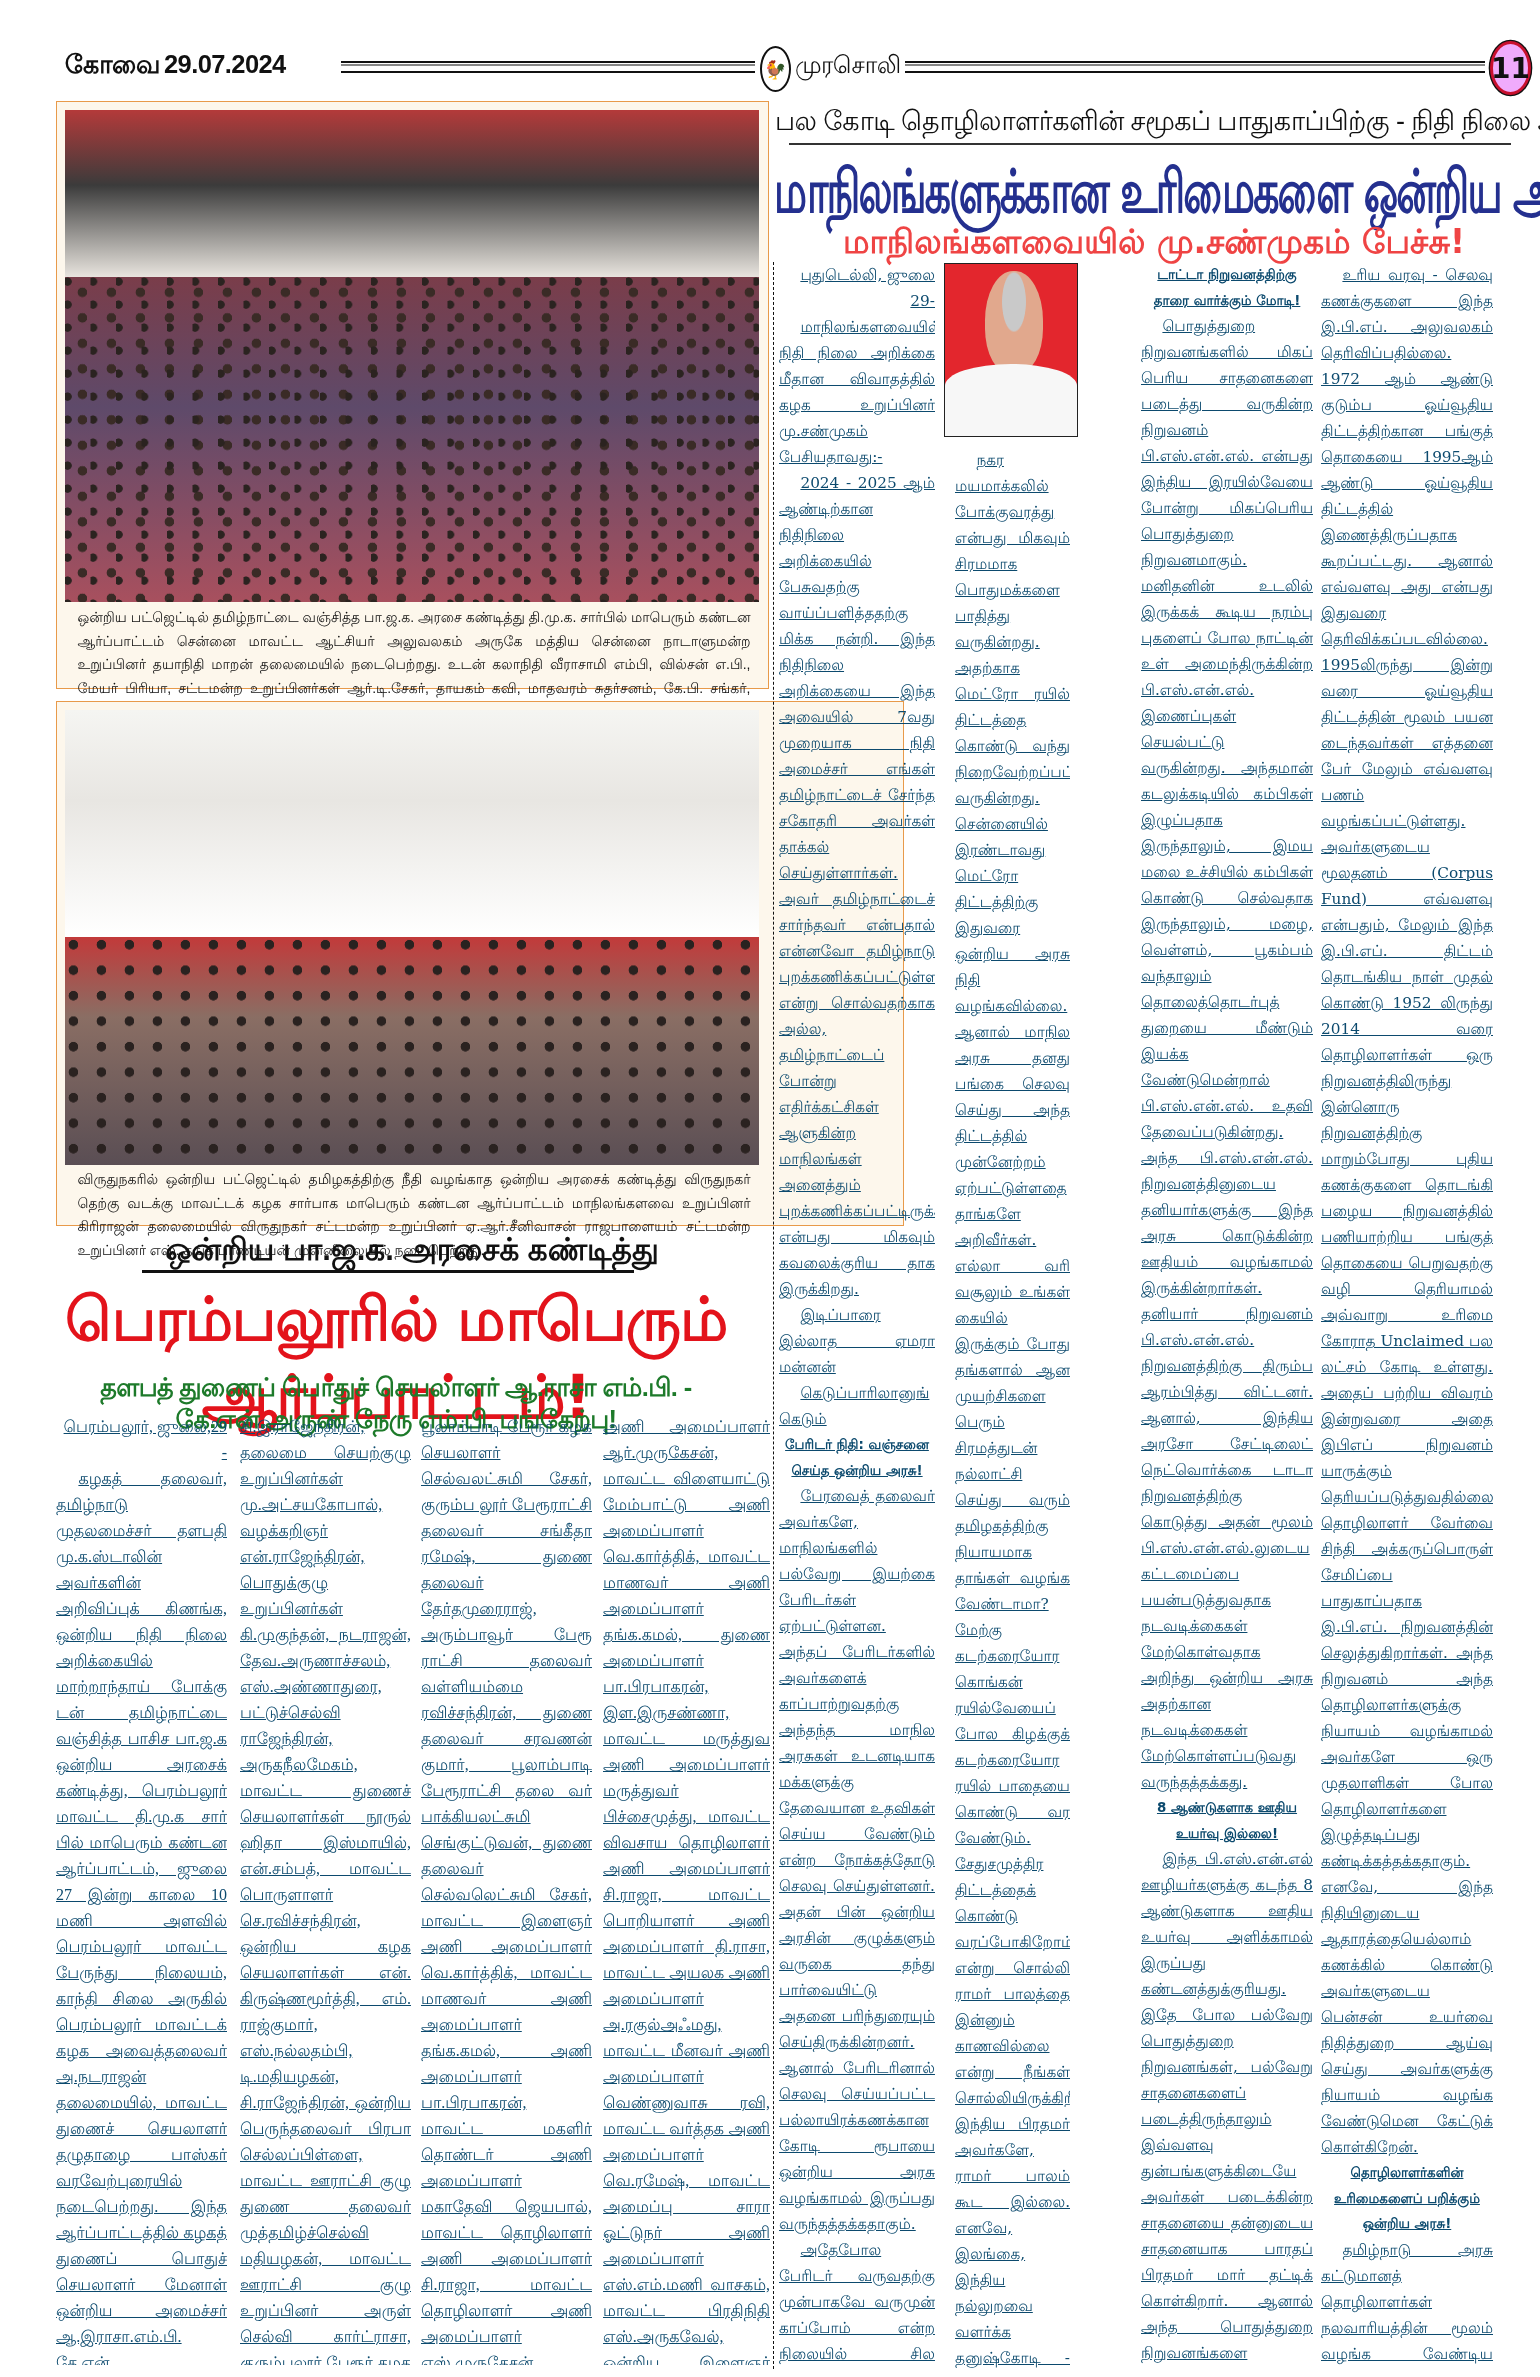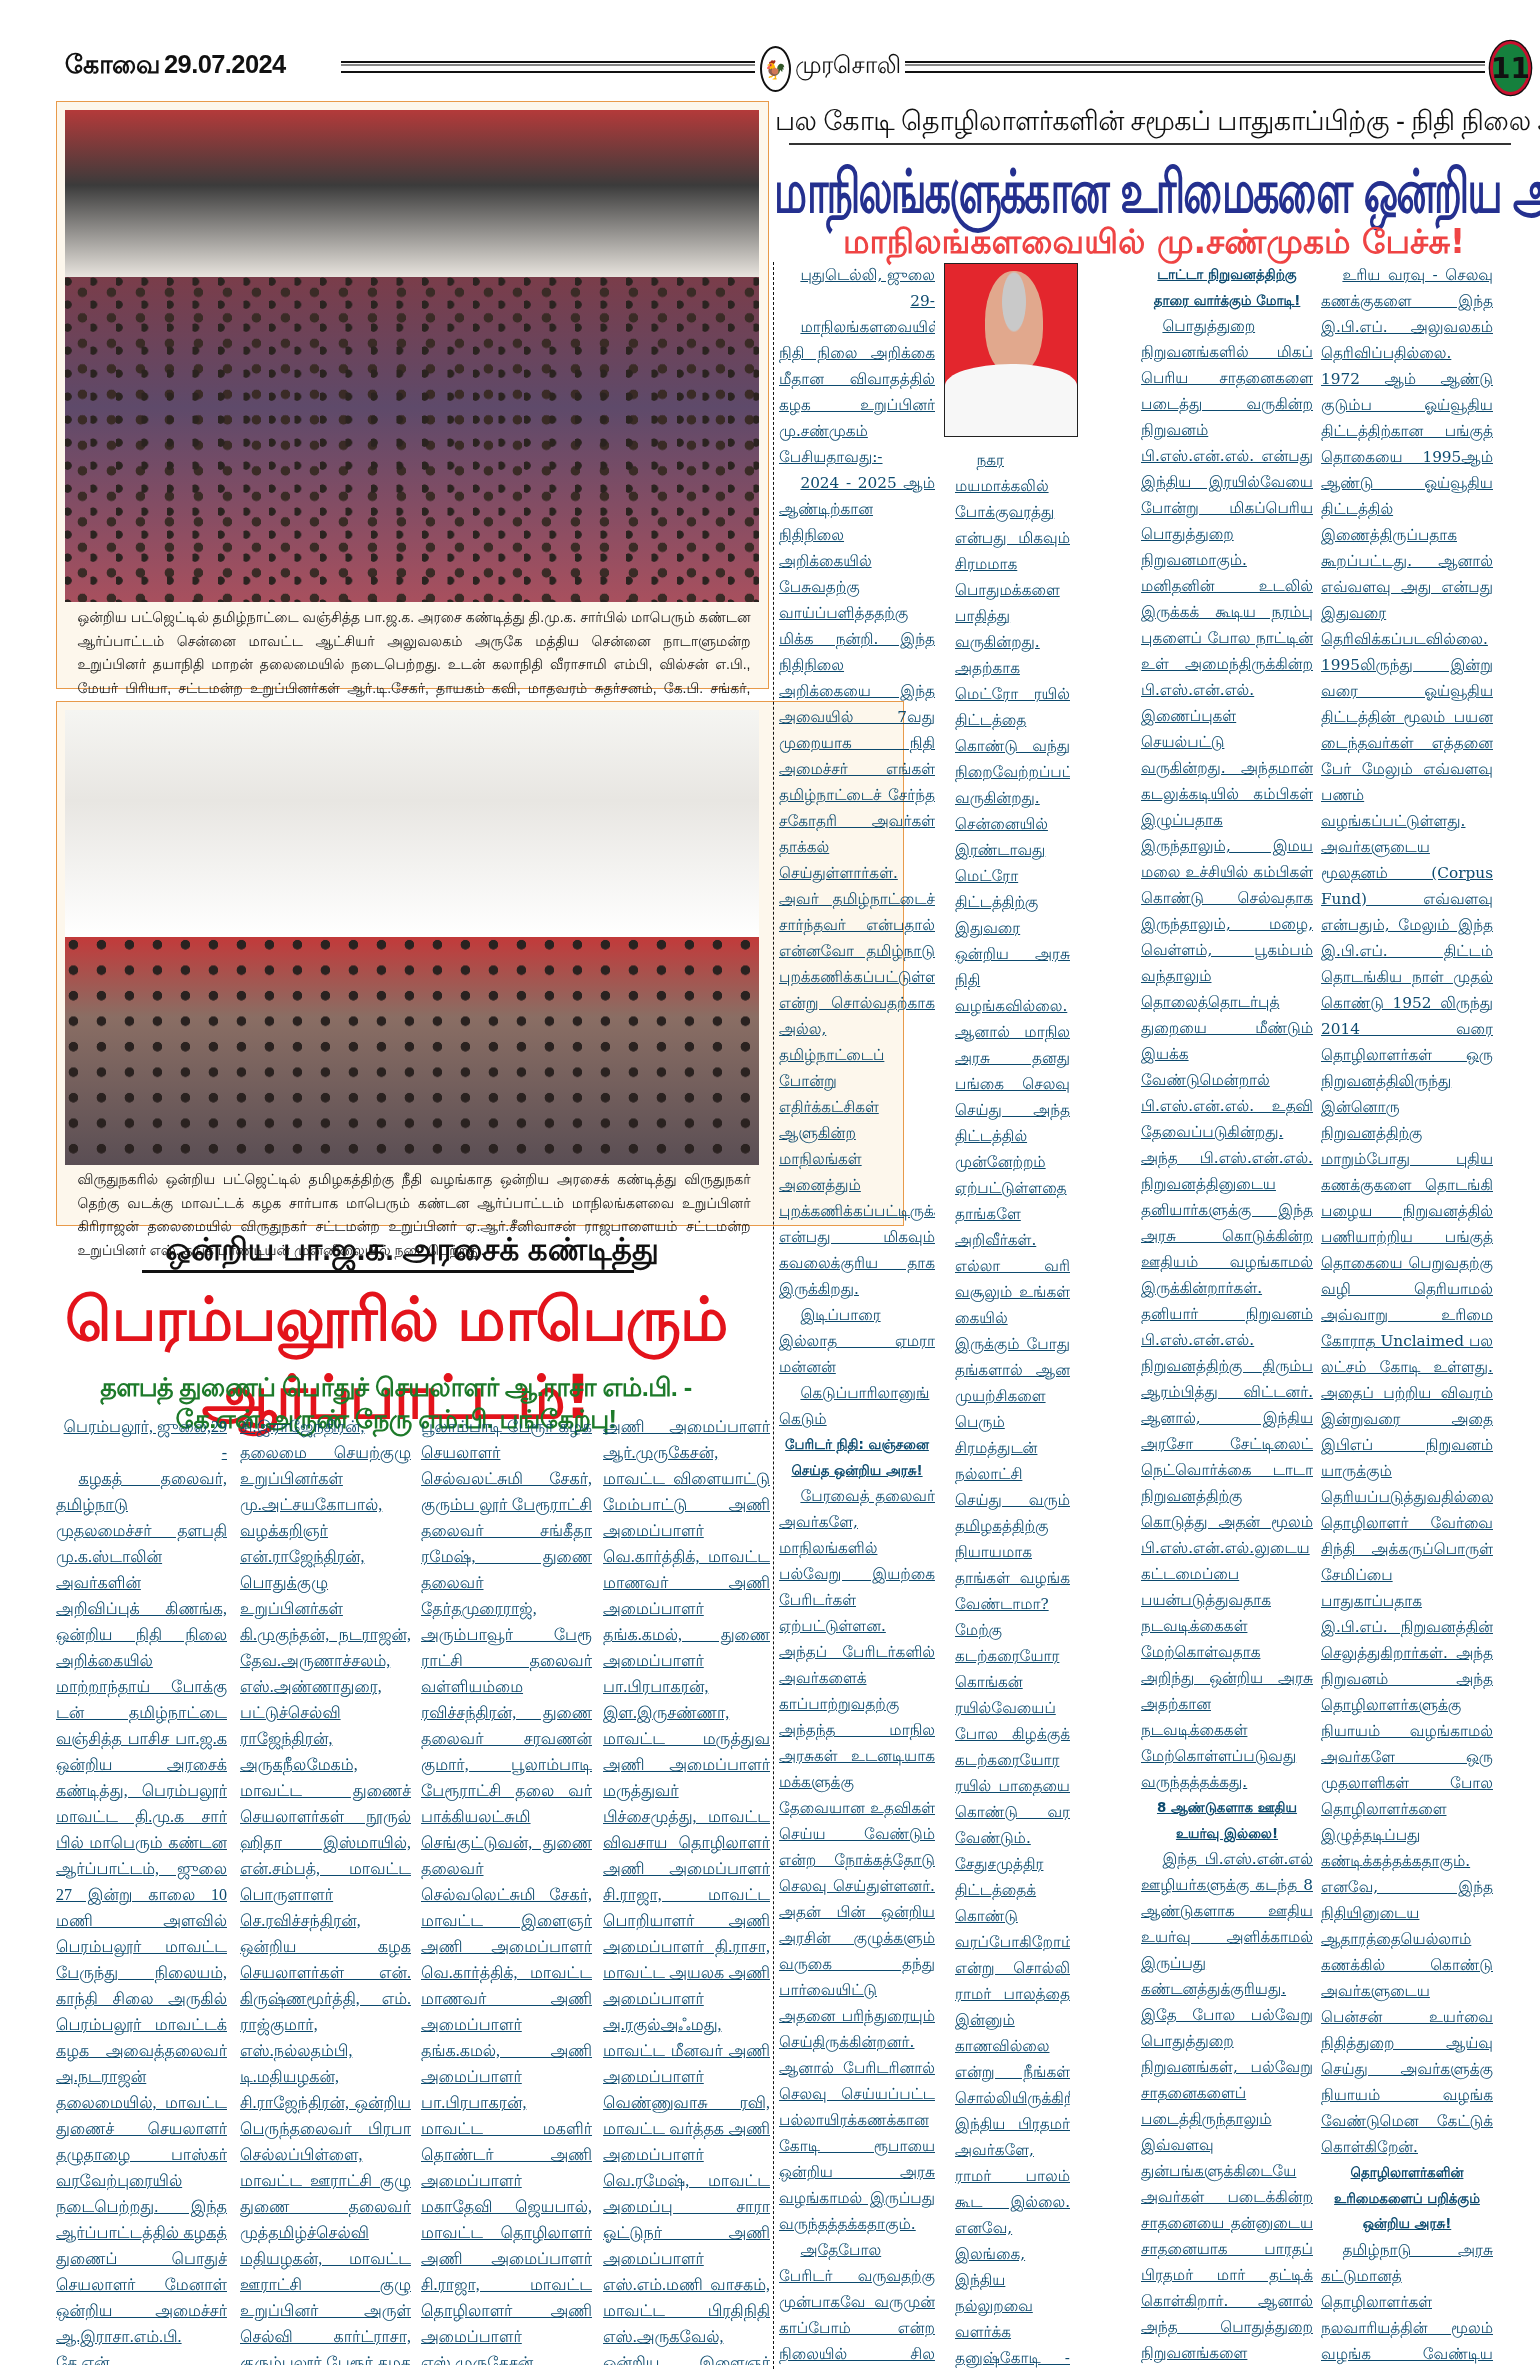--- a/index.html
+++ b/index.html
@@ -13,21 +13,21 @@
                 font-family: "Liberation Sans", sans-serif; }
   .mh-date { left: 112px; top: 50px; font-size: 25.5px; font-weight: bold; letter-spacing: -0.6px;
              font-family: "Liberation Sans", sans-serif; }
   .mh-rule { height: 7.7px; top: 61px; border-top: 2.6px solid #111; border-bottom: 2.6px solid #111; }
   .mh-rule::after { content: ""; position: absolute; left: 0; right: 0; top: 1.3px; height: 1.3px; background: #888; }
   .mh-logo { left: 708px; top: 46px; width: 31px; height: 46px; border: 2.6px solid #111; border-radius: 50%;
              display: flex; align-items: center; justify-content: center; font-size: 18px; box-sizing: border-box; }
   .mh-paper { left: 743px; top: 51px; font-size: 24px; font-weight: normal; letter-spacing: -0.6px; }
   .mh-page { left: 1438px; top: 41px; width: 41px; height: 54px; border-radius: 50%;
              border: 3.8px solid #c8102e; box-shadow: 0 0 0 1.3px #111; display: flex; align-items: center;
-             justify-content: center; font-size: 28px; font-weight: bold; box-sizing: border-box; background: #15803d; }
+             justify-content: center; font-size: 28px; font-weight: bold; box-sizing: border-box; background: #f0abfc; }
 
   
   .photo-box { border: 1.9px solid #e89a4a; background: #fdf7ec; box-sizing: border-box; }
   .photo { background: linear-gradient(180deg, #d9d2c9 0%, #8b7b70 30%, #5a4e4a 60%, #6d5e58 100%); position: relative; overflow: hidden; }
   .photo .stage { position: absolute; left: 0; right: 0; top: 0; height: 34%;
                   background: linear-gradient(180deg, #b43a3a 0%, #3b3b3b 45%, #e8e4de 100%); }
   .photo .crowd { position: absolute; left: 0; right: 0; bottom: 0; height: 66%;
                   background:
                     radial-gradient(circle at 10% 20%, #2b2320 3.8px, transparent 4.5px) 0 0/25.5px 23px,
                     radial-gradient(circle at 60% 60%, #3a2b26 4.5px, transparent 5.1px) 0 0/29px 25.5px,

